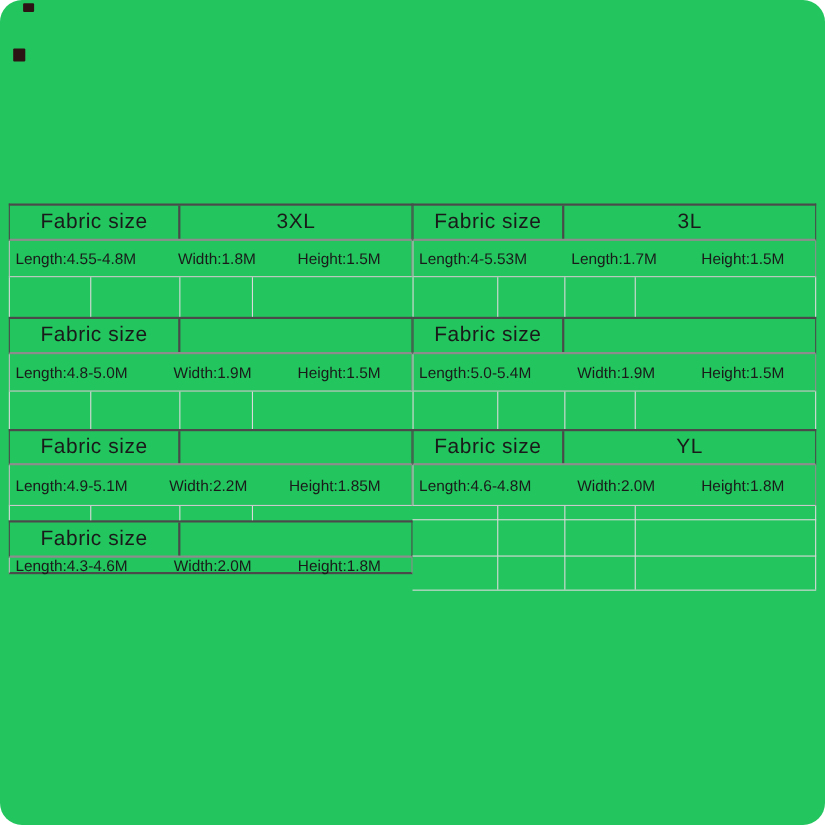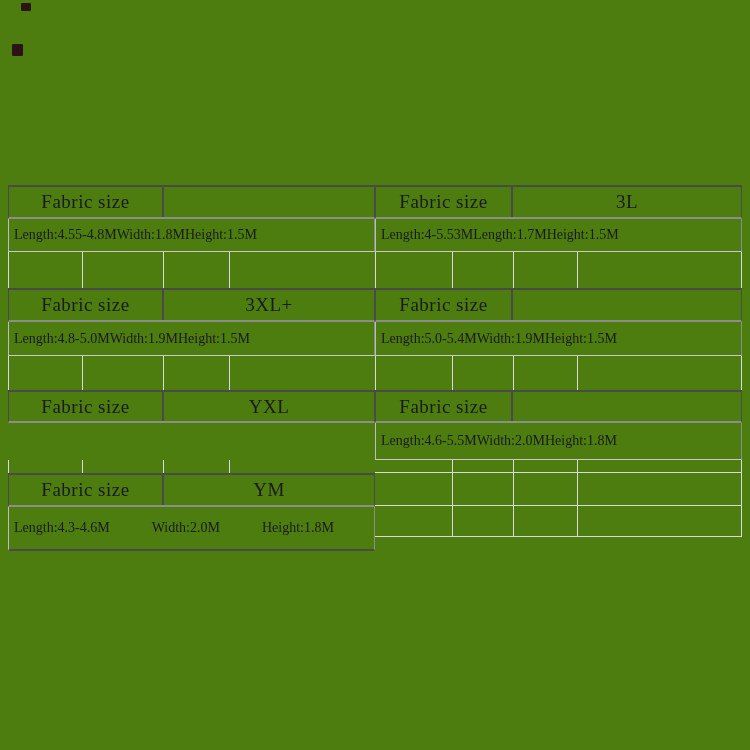--- a/index.html
+++ b/index.html
@@ -1,18 +1,18 @@
 <!DOCTYPE html>
 <html><head>
 <meta charset="utf-8">
 <style>
   html,body{margin:0;padding:0;background:#ffffff;}
   .canvas{
-    position:relative;width:750px;height:750px;background:#4d7c0f;overflow:hidden;
-    font-family:Liberation Serif, serif;color:#1a1a1a;
+    position:relative;width:750px;height:750px;background:#22c55e;overflow:hidden;
+    font-family:Liberation Sans, sans-serif;color:#1a1a1a;border-radius:20px;
   }
   
   .mark{position:absolute;background:#2d1414;border-radius:1px;}
   .mark1{left:21px;top:3px;width:10px;height:8px;}
   .mark2{left:12px;top:44px;width:11px;height:12px;}
 
   
   .block{position:absolute;width:367px;box-sizing:border-box;}
   .colL{left:8px;}
   .colR{left:375px;}
@@ -30,44 +30,45 @@
   .row2 .hdr{height:34px;}
   .row3 .hdr{height:33px;}
   .row4 .hdr{height:34px;}
   .hcell{display:flex;align-items:center;justify-content:center;box-sizing:border-box;}
   .hcell.label{border-right:2px solid #4a4a4a;}
   .colL .hcell.label{width:155px;}
   .colR .hcell.label{width:137px;}
   .hcell.size{flex:1;}
 
   .drow{
-    display:flex;align-items:center;box-sizing:border-box;
+    display:flex;align-items:center;justify-content:space-between;box-sizing:border-box;
     padding:0 28px 0 5px;font-size:14px;white-space:nowrap;
     border-left:1px solid #bdbdbd;border-right:1px solid #8d8d8d;border-bottom:1px solid #c9c9c9;
   }
   .row1 .drow{height:33px;}
   .row2 .drow{height:34px;}
   .row3 .drow{height:37px;}
-  .row4 .drow{height:44px;border-bottom:2px solid #4a4a4a;gap:42px;}
+  .row4 .drow{height:15px;border-bottom:2px solid #4a4a4a;gap:42px;}
 
   
   .v{position:absolute;width:1px;background:#d9d9d9;}
   .h{position:absolute;height:1px;background:#d9d9d9;}
 </style>
 </head>
 <body>
 
 <div class="canvas">
 
   <div class="mark mark1"></div>
   <div class="mark mark2"></div>
 
   <div class="block colL row1">
     <div class="hdr">
       <div class="hcell label">Fabric size</div>
+      <div class="hcell size">3XL</div>
     </div>
     <div class="drow">
       <span>Length:4.55-4.8M</span>
       <span>Width:1.8M</span>
       <span>Height:1.5M</span>
     </div>
   </div>
 
   <div class="block colR row1">
     <div class="hdr">
@@ -77,21 +78,20 @@
     <div class="drow">
       <span>Length:4-5.53M</span>
       <span>Length:1.7M</span>
       <span>Height:1.5M</span>
     </div>
   </div>
 
   <div class="block colL row2">
     <div class="hdr">
       <div class="hcell label">Fabric size</div>
-      <div class="hcell size">3XL+</div>
     </div>
     <div class="drow">
       <span>Length:4.8-5.0M</span>
       <span>Width:1.9M</span>
       <span>Height:1.5M</span>
     </div>
   </div>
 
   <div class="block colR row2">
     <div class="hdr">
@@ -100,39 +100,43 @@
     <div class="drow">
       <span>Length:5.0-5.4M</span>
       <span>Width:1.9M</span>
       <span>Height:1.5M</span>
     </div>
   </div>
 
   <div class="block colL row3">
     <div class="hdr">
       <div class="hcell label">Fabric size</div>
-      <div class="hcell size">YXL</div>
+    </div>
+    <div class="drow">
+      <span>Length:4.9-5.1M</span>
+      <span>Width:2.2M</span>
+      <span>Height:1.85M</span>
     </div>
   </div>
 
   <div class="block colR row3">
     <div class="hdr">
       <div class="hcell label">Fabric size</div>
+      <div class="hcell size">YL</div>
     </div>
     <div class="drow">
-      <span>Length:4.6-5.5M</span>
+      <span>Length:4.6-4.8M</span>
       <span>Width:2.0M</span>
       <span>Height:1.8M</span>
     </div>
   </div>
 
   <div class="block colL row4">
     <div class="hdr">
       <div class="hcell label">Fabric size</div>
-      <div class="hcell size">YM</div>
     </div>
     <div class="drow">
       <span>Length:4.3-4.6M</span>
       <span>Width:2.0M</span>
       <span>Height:1.8M</span>
     </div>
   </div>
 
   <div class="v" style="left:8px;top:252px;height:36px;"></div>
   <div class="v" style="left:82px;top:252px;height:36px;"></div>

